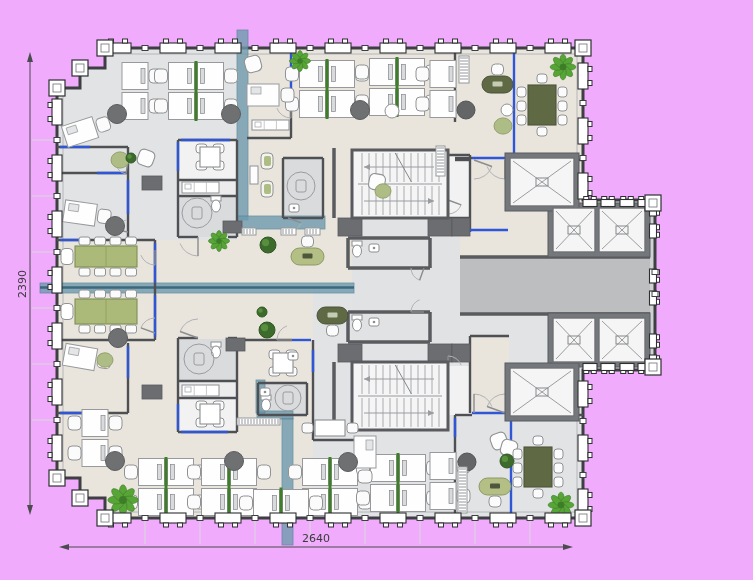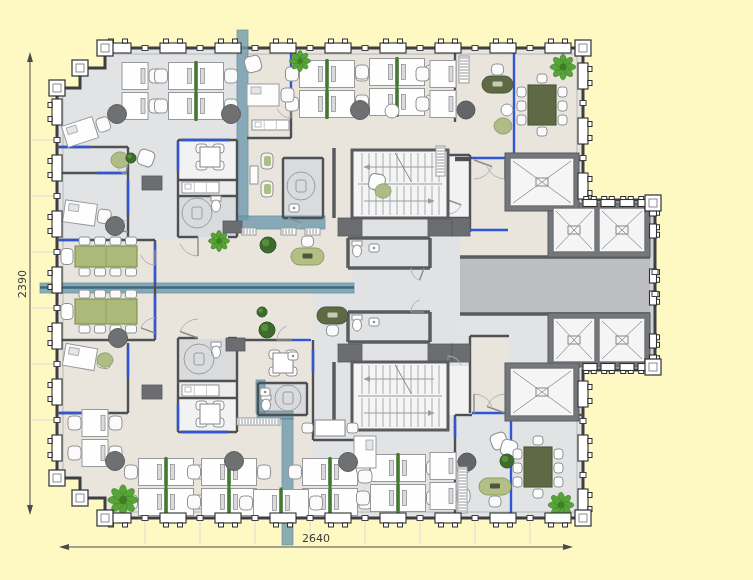--- a/index.html
+++ b/index.html
@@ -1,16 +1,16 @@
 <!DOCTYPE html>
 <html><head>
 <meta charset="utf-8">
 <style>
   html,body{margin:0;padding:0;background:#ffffff;}
-  .canvas{position:relative;width:753px;height:580px;background:#fef9c3;overflow:hidden;
+  .canvas{position:relative;width:753px;height:580px;background:#f0abfc;overflow:hidden;
           font-family:"DejaVu Sans", sans-serif;}
   svg{display:block}
   text.dim{font-family:"DejaVu Sans", sans-serif;font-size:11px;fill:#3a3b3c;}
 </style>
 </head>
 <body>
 
 <div class="canvas">
   <svg id="svg" width="753" height="580" viewBox="0 0 753 580">
     <g id="plan">

